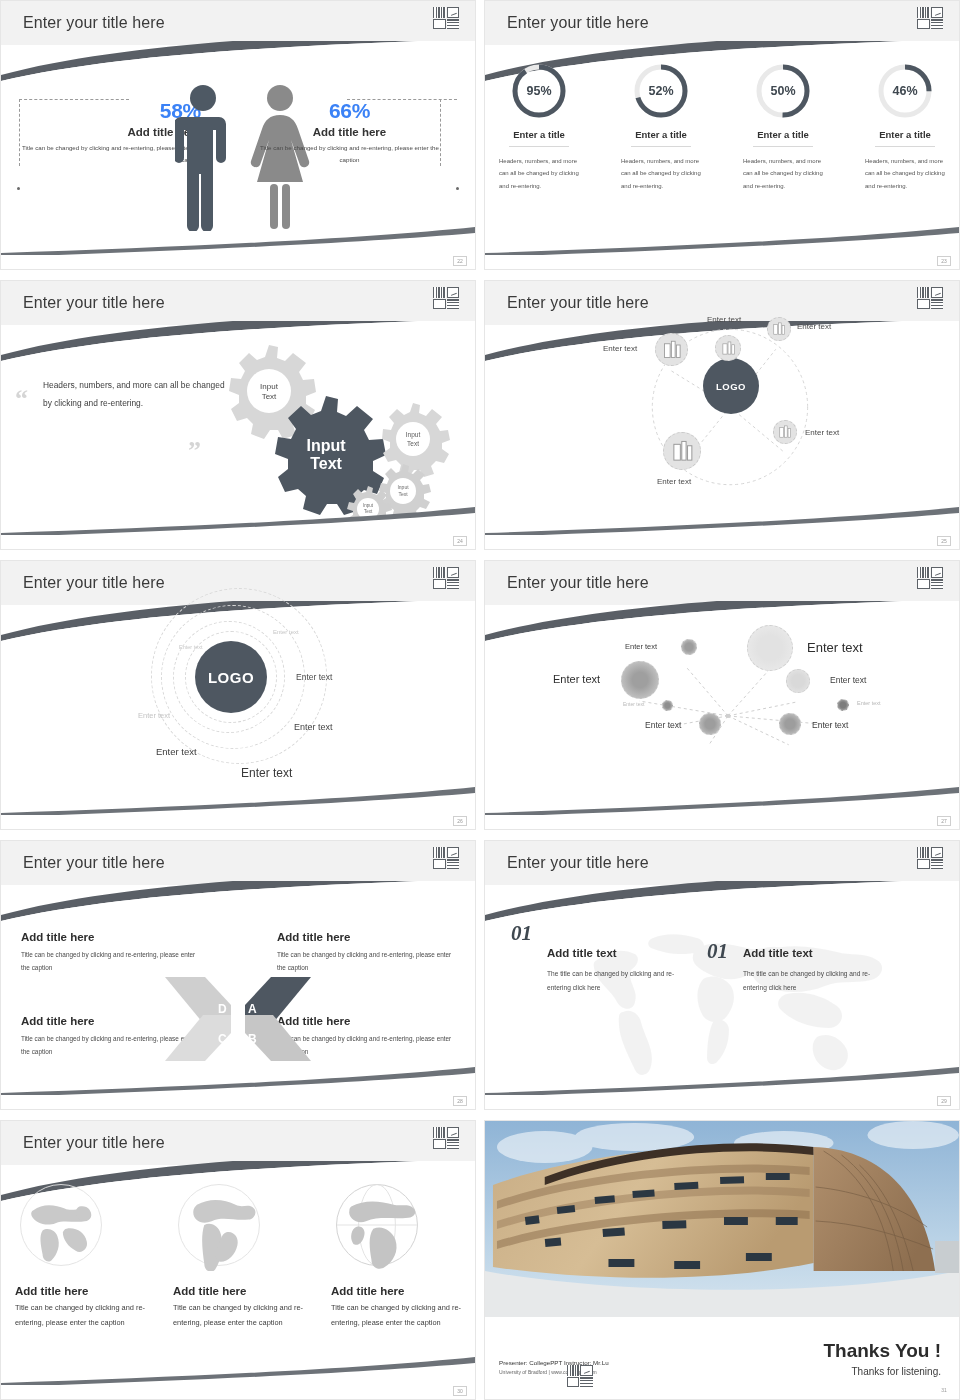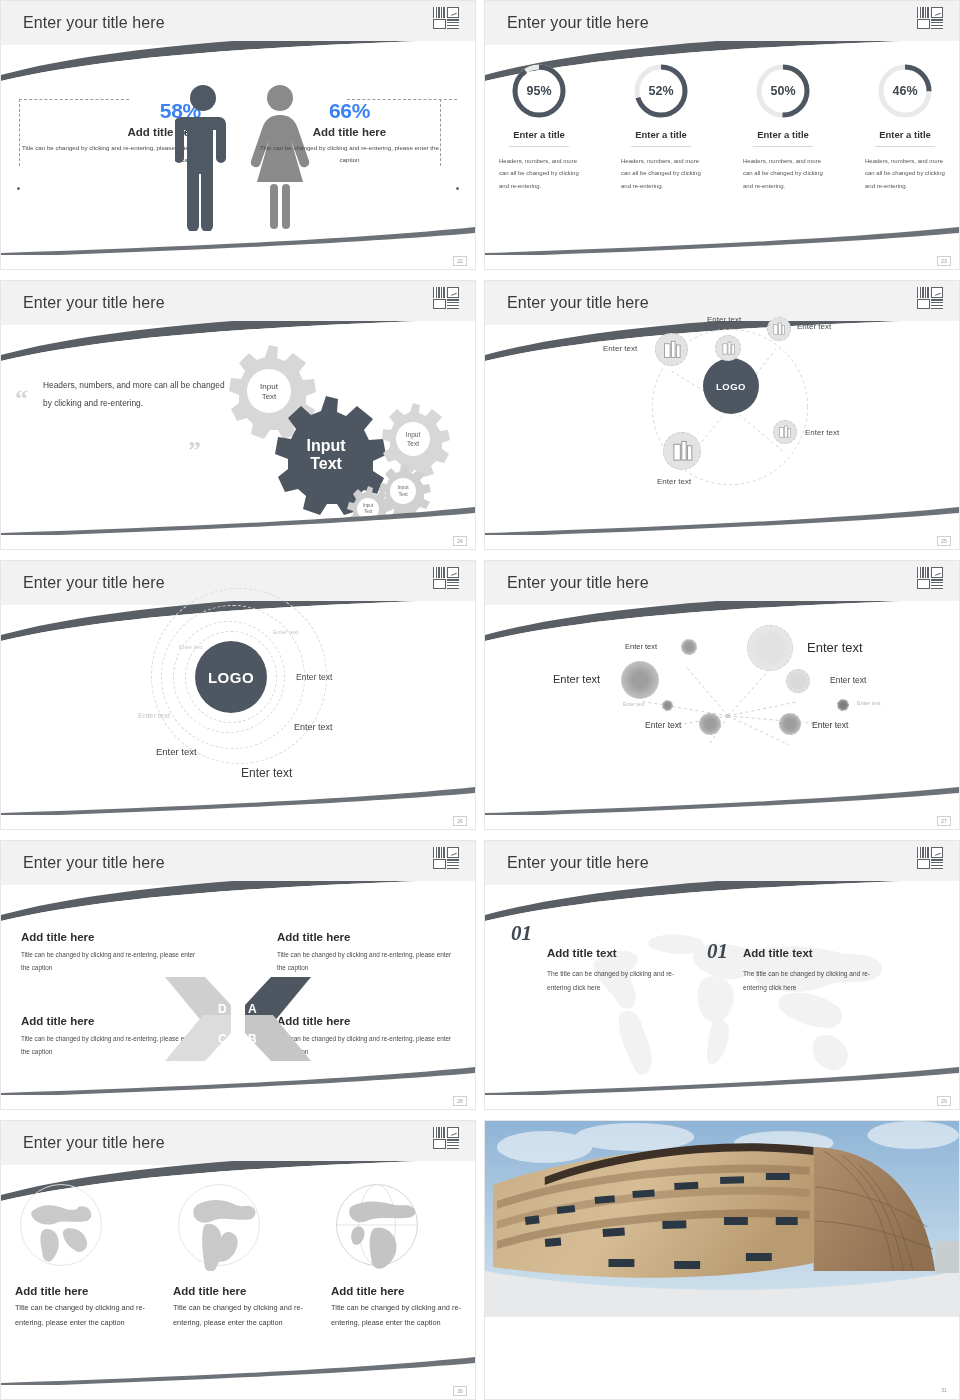--- a/index.html
+++ b/index.html
@@ -712,16 +712,34 @@
         <g stroke="#6f573f" stroke-width=".8" fill="none" opacity=".7">
           <path d="M340 30 C380 54 402 96 410 150"></path>
           <path d="M358 34 C392 60 412 102 420 150"></path>
           <path d="M376 44 C404 70 420 108 430 150"></path>
           <path d="M332 66 C372 70 414 84 444 106"></path>
           <path d="M332 100 C372 102 410 112 450 128"></path>
         </g>
         <rect x="452" y="120" width="24" height="32" fill="#c8cdd0"></rect>
       </svg>
     </div>
+    <div class="canvas" style="top:196px;">
+      <div class="thx-wrap">
+        <div class="thx">Thanks You !</div>
+        <div class="thx-sub">Thanks for listening.</div>
+      </div>
+      <div class="foot">
+        <div class="foot-logo logo">
+          <i class="b1"></i>
+            <i class="b2"></i>
+            <i class="b3"></i>
+            <i class="b4"></i>
+        </div>
+        <div>
+          <div class="foot-l1">Presenter: CollegePPT   Instructor: Mr.Lu</div>
+          <div class="foot-l2">University of Bradford | www.collegeppt.com</div>
+        </div>
+      </div>
+    </div>
     <div class="pagenum" style="border:none;">31</div>
   </div>
 
 </div>
 
 </body></html>

